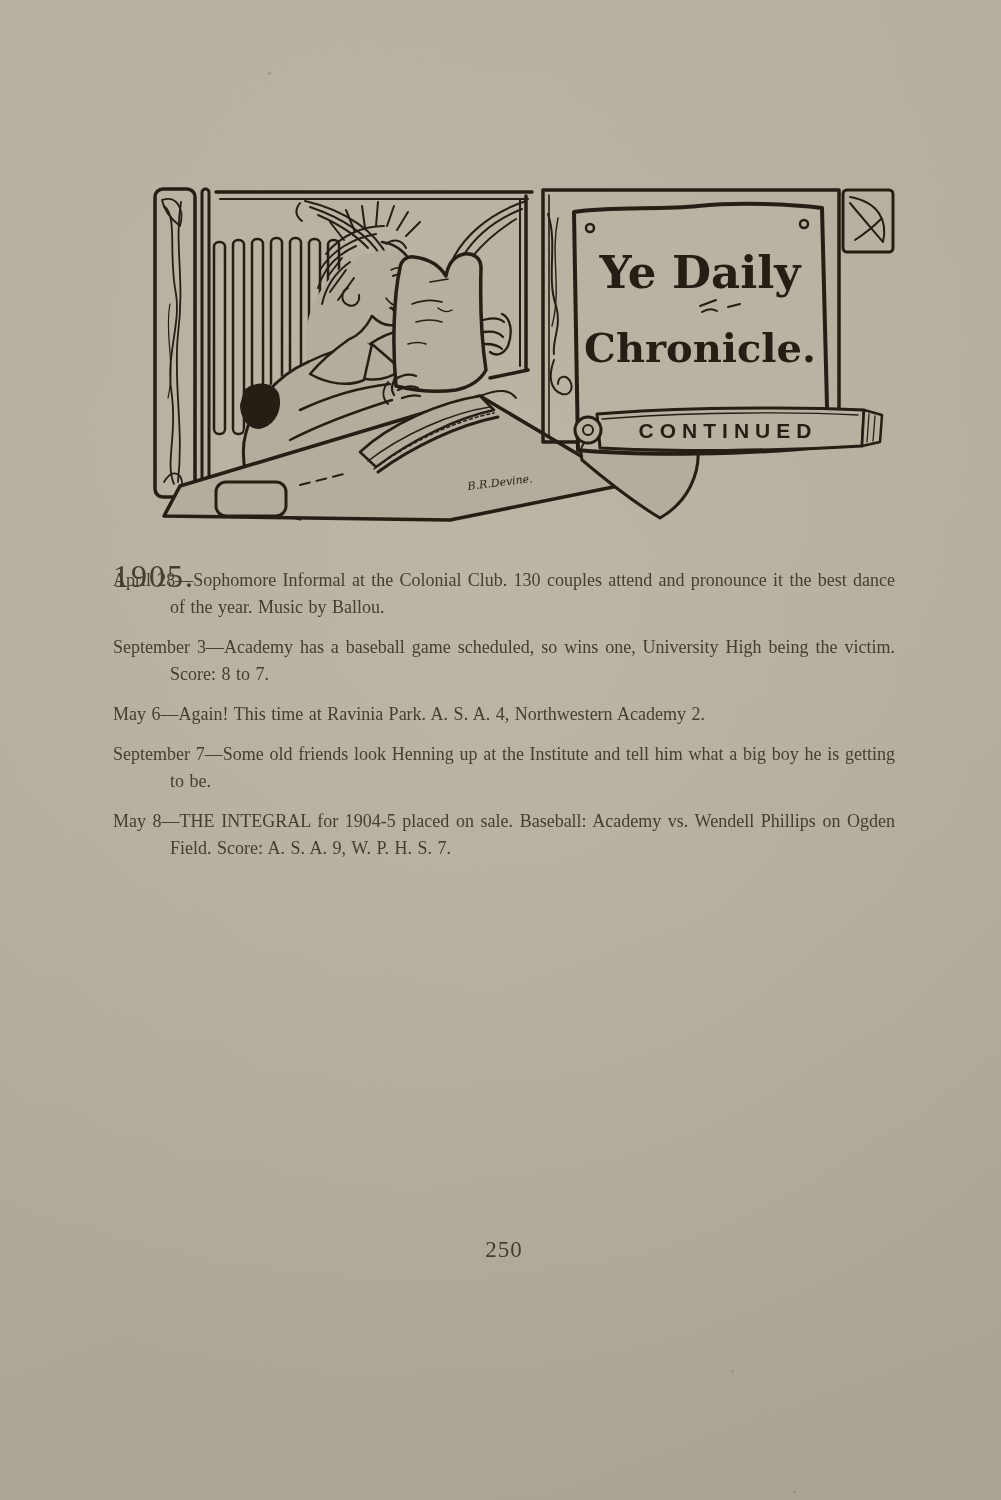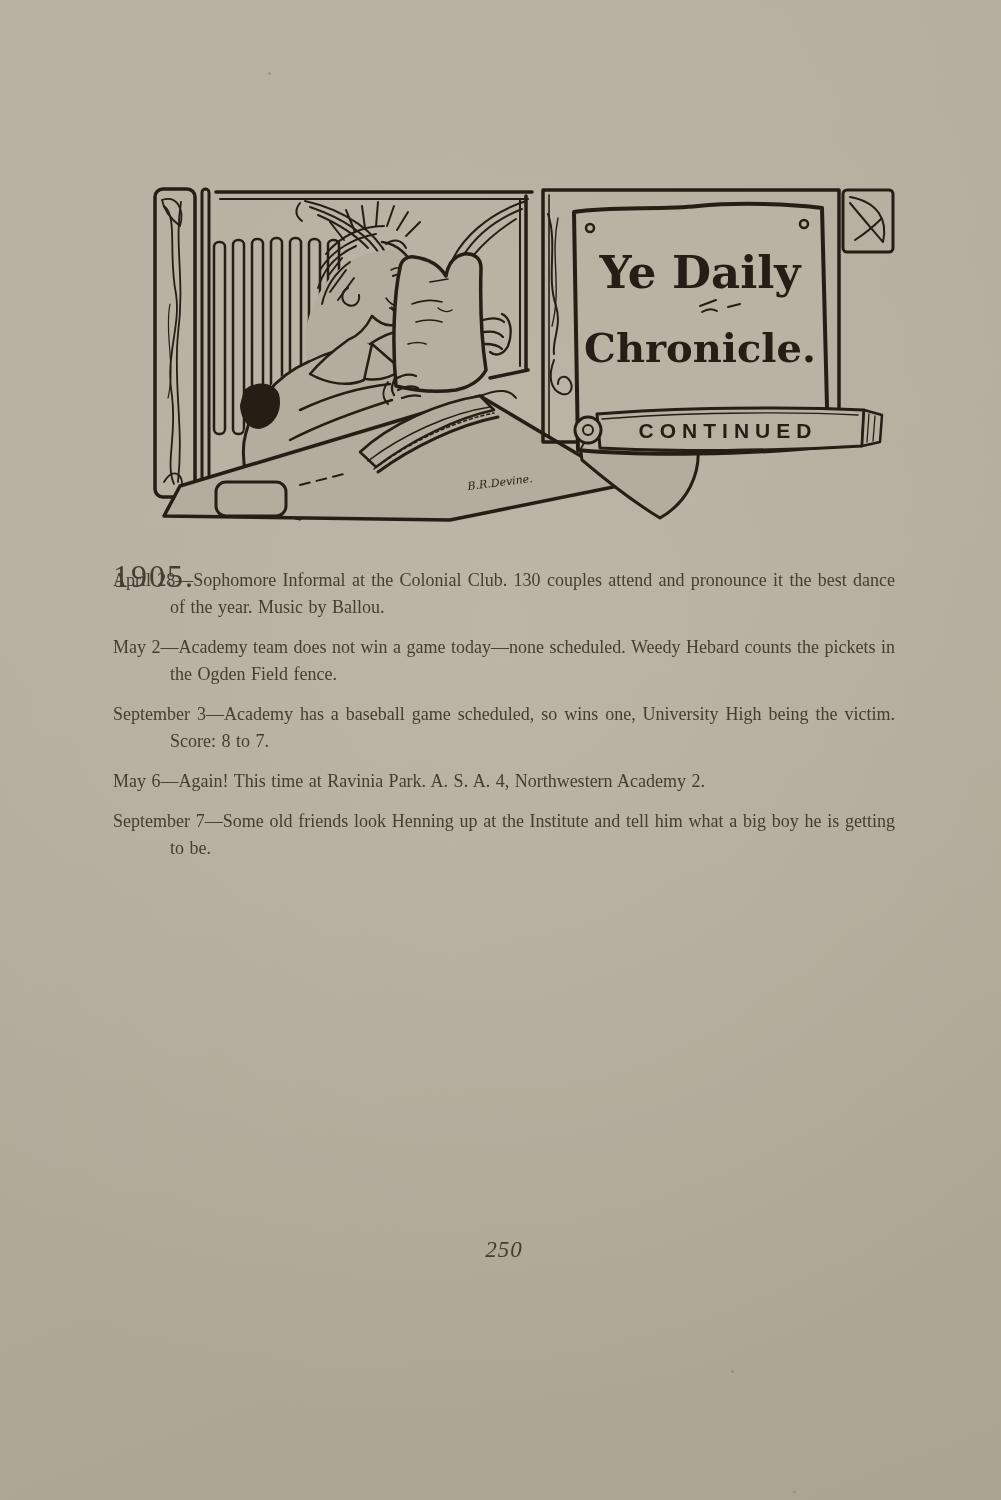--- a/index.html
+++ b/index.html
@@ -22,21 +22,21 @@
     text-align:left;font-size:32px;letter-spacing:2px;
   }
   .entries{position:absolute;left:113px;top:567px;width:782px;}
   .entry{
     font-size:18px;line-height:27px;margin:0 0 13px 0;
     text-align:justify;padding-left:57px;text-indent:-57px;
     word-spacing:1px;
   }
   .page-number{
     position:absolute;left:113px;top:1237px;width:782px;
-    text-align:center;font-style:italic;font-size:23px;letter-spacing:1px;
+    text-align:center;font-size:23px;letter-spacing:1px;
   }
 
   .masthead-text{font-family:"DejaVu Serif", serif;font-weight:bold;}
   .banner-text{font-family:"Liberation Sans", sans-serif;font-weight:bold;}
   .sig-text{font-family:"DejaVu Serif", serif;font-style:italic;}
 </style>
 </head>
 <body>
 
 <span class="speck" style="left:268px;top:72px;width:3px;height:3px;"></span>
@@ -200,19 +200,19 @@
       <text x="578" y="254" text-anchor="middle" class="banner-text" font-size="21" letter-spacing="6" fill="#241e15" stroke="none">CONTINUED</text>
     </g>
   </g>
 </svg>
 </div>
 
 <div class="year-heading">1905.</div>
 
 <div class="entries">
   <p class="entry">April 28—Sophomore Informal at the Colonial Club.  130 couples attend and pronounce it the best dance of the year.  Music by Ballou.</p>
-  <p class="entry">May 2—Academy team does not win a game today—none scheduled.  Weedy Hebard counts the pickets in the Ogden Field fence.</p>
   <p class="entry">September 3—Academy has a baseball game scheduled, so wins one, University High being the victim.  Score: 8 to 7.</p>
   <p class="entry">May 6—Again!  This time at Ravinia Park.  A. S. A. 4, Northwestern Academy 2.</p>
   <p class="entry">September 7—Some old friends look Henning up at the Institute and tell him what a big boy he is getting to be.</p>
+  <p class="entry">May 8—THE INTEGRAL for 1904-5 placed on sale.  Baseball: Academy vs. Wendell Phillips on Ogden Field.  Score: A. S. A. 9, W. P. H. S. 7.</p>
 </div>
 
 <div class="page-number">250</div>
 
 </body></html>

